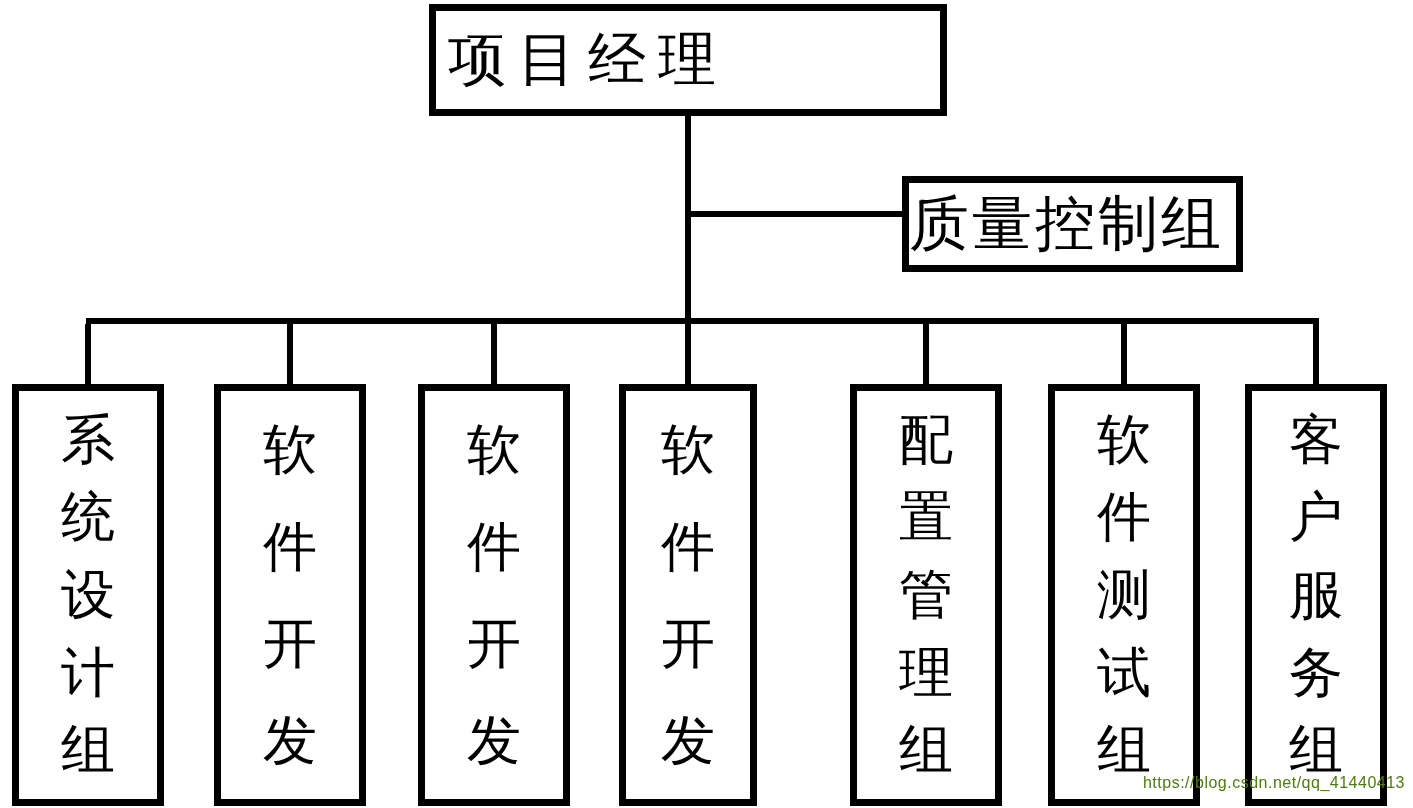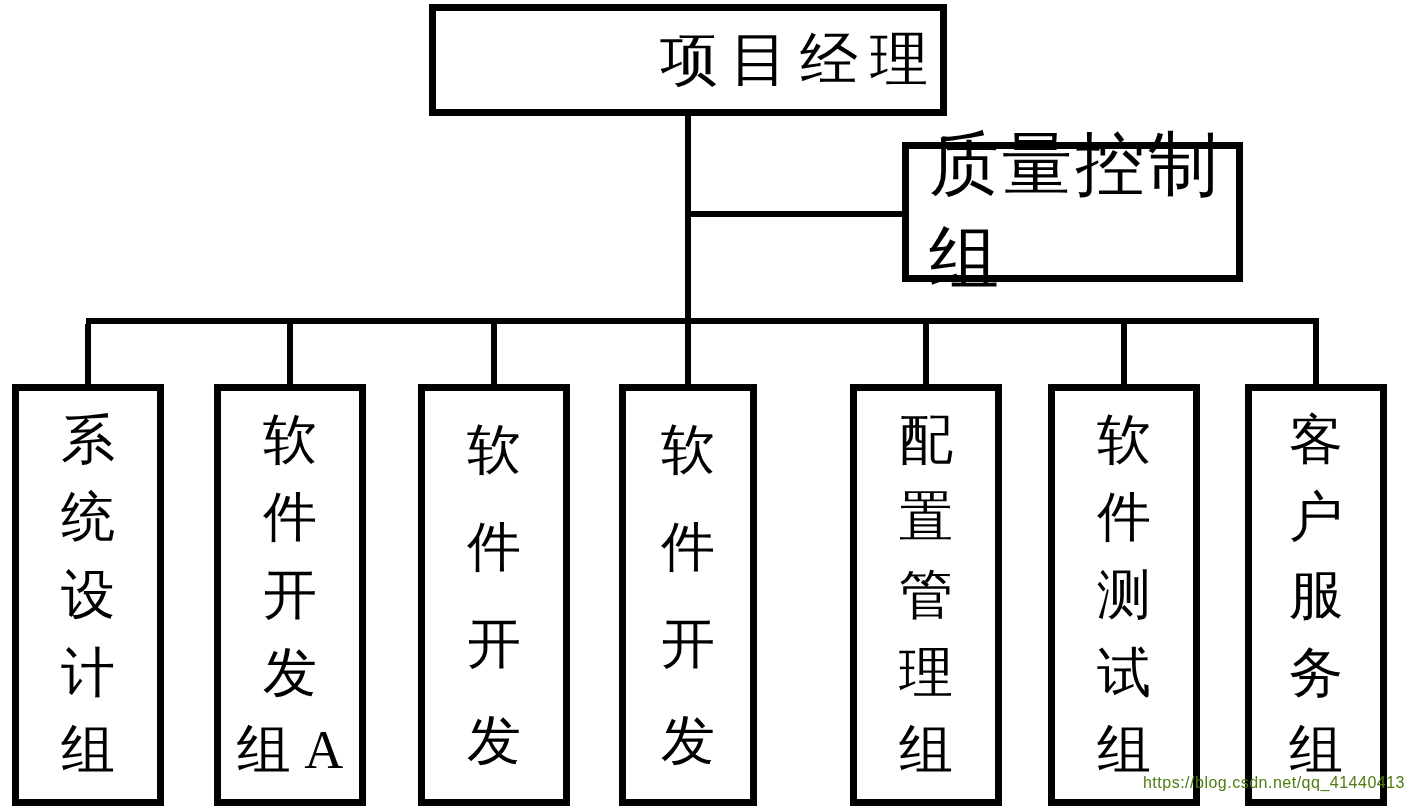--- a/index.html
+++ b/index.html
@@ -12,30 +12,29 @@
     font-family: "Liberation Serif", "DejaVu Serif", serif;
     color: #000000;
   }
   .obox {
     position: absolute;
     box-sizing: border-box;
     border: 7px solid #000000;
     background: #ffffff;
     display: flex;
     align-items: center;
-    justify-content: flex-end;
-    padding-left: 20px;
+    justify-content: flex-start;
   }
   #root-box {
     left: 429px; top: 4px; width: 518px; height: 112px;
     font-size: 58px; letter-spacing: 12px; text-indent: 12px;
   }
   #staff-box {
-    left: 902px; top: 142px; width: 341px; height: 140px;
-    font-size: 70px; letter-spacing: 3px;
+    left: 902px; top: 176px; width: 341px; height: 96px;
+    font-size: 60px; letter-spacing: 3px;
   }
   .child {
     top: 384px; height: 422px;
     flex-direction: column;
     justify-content: space-around;
     padding: 10px 0;
     font-size: 54px;
     line-height: 1;
   }
   .child span { display: block; text-align: center; white-space: pre; }
@@ -91,21 +90,20 @@
     <span>设</span>
     <span>计</span>
     <span>组</span>
   </div>
 
   <div class="obox child c2">
     <span>软</span>
     <span>件</span>
     <span>开</span>
     <span>发</span>
-    <span>组 A</span>
   </div>
 
   <div class="obox child c3">
     <span>软</span>
     <span>件</span>
     <span>开</span>
     <span>发</span>
   </div>
 
   <div class="obox child c4">

